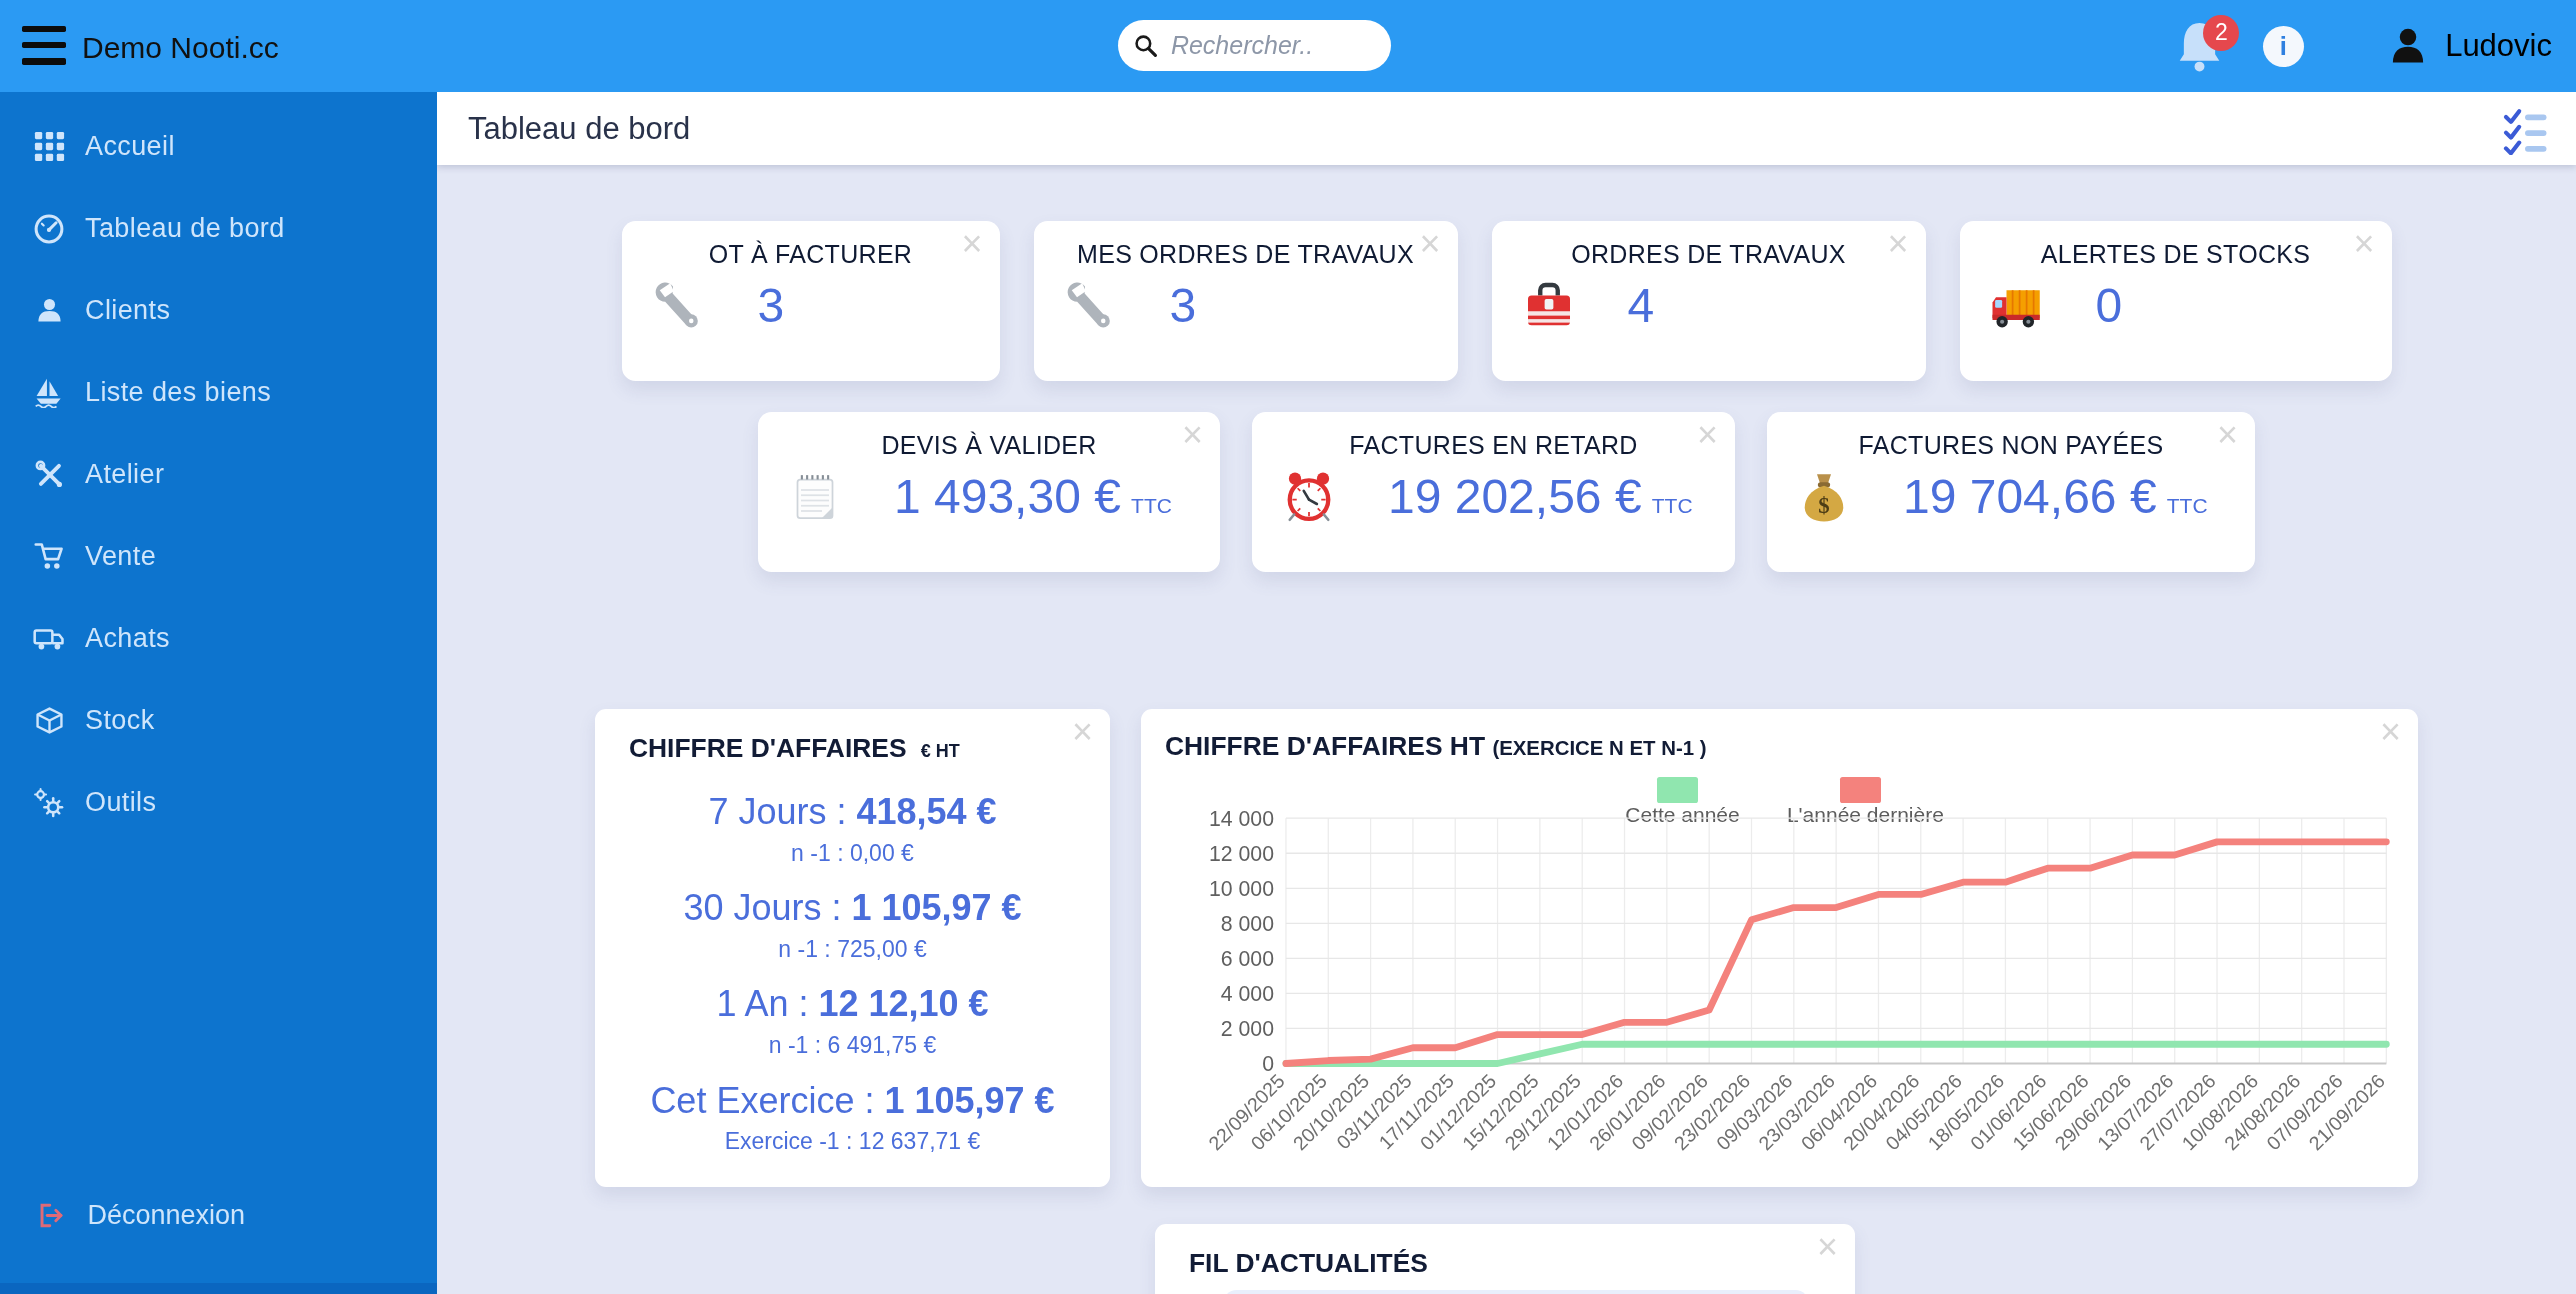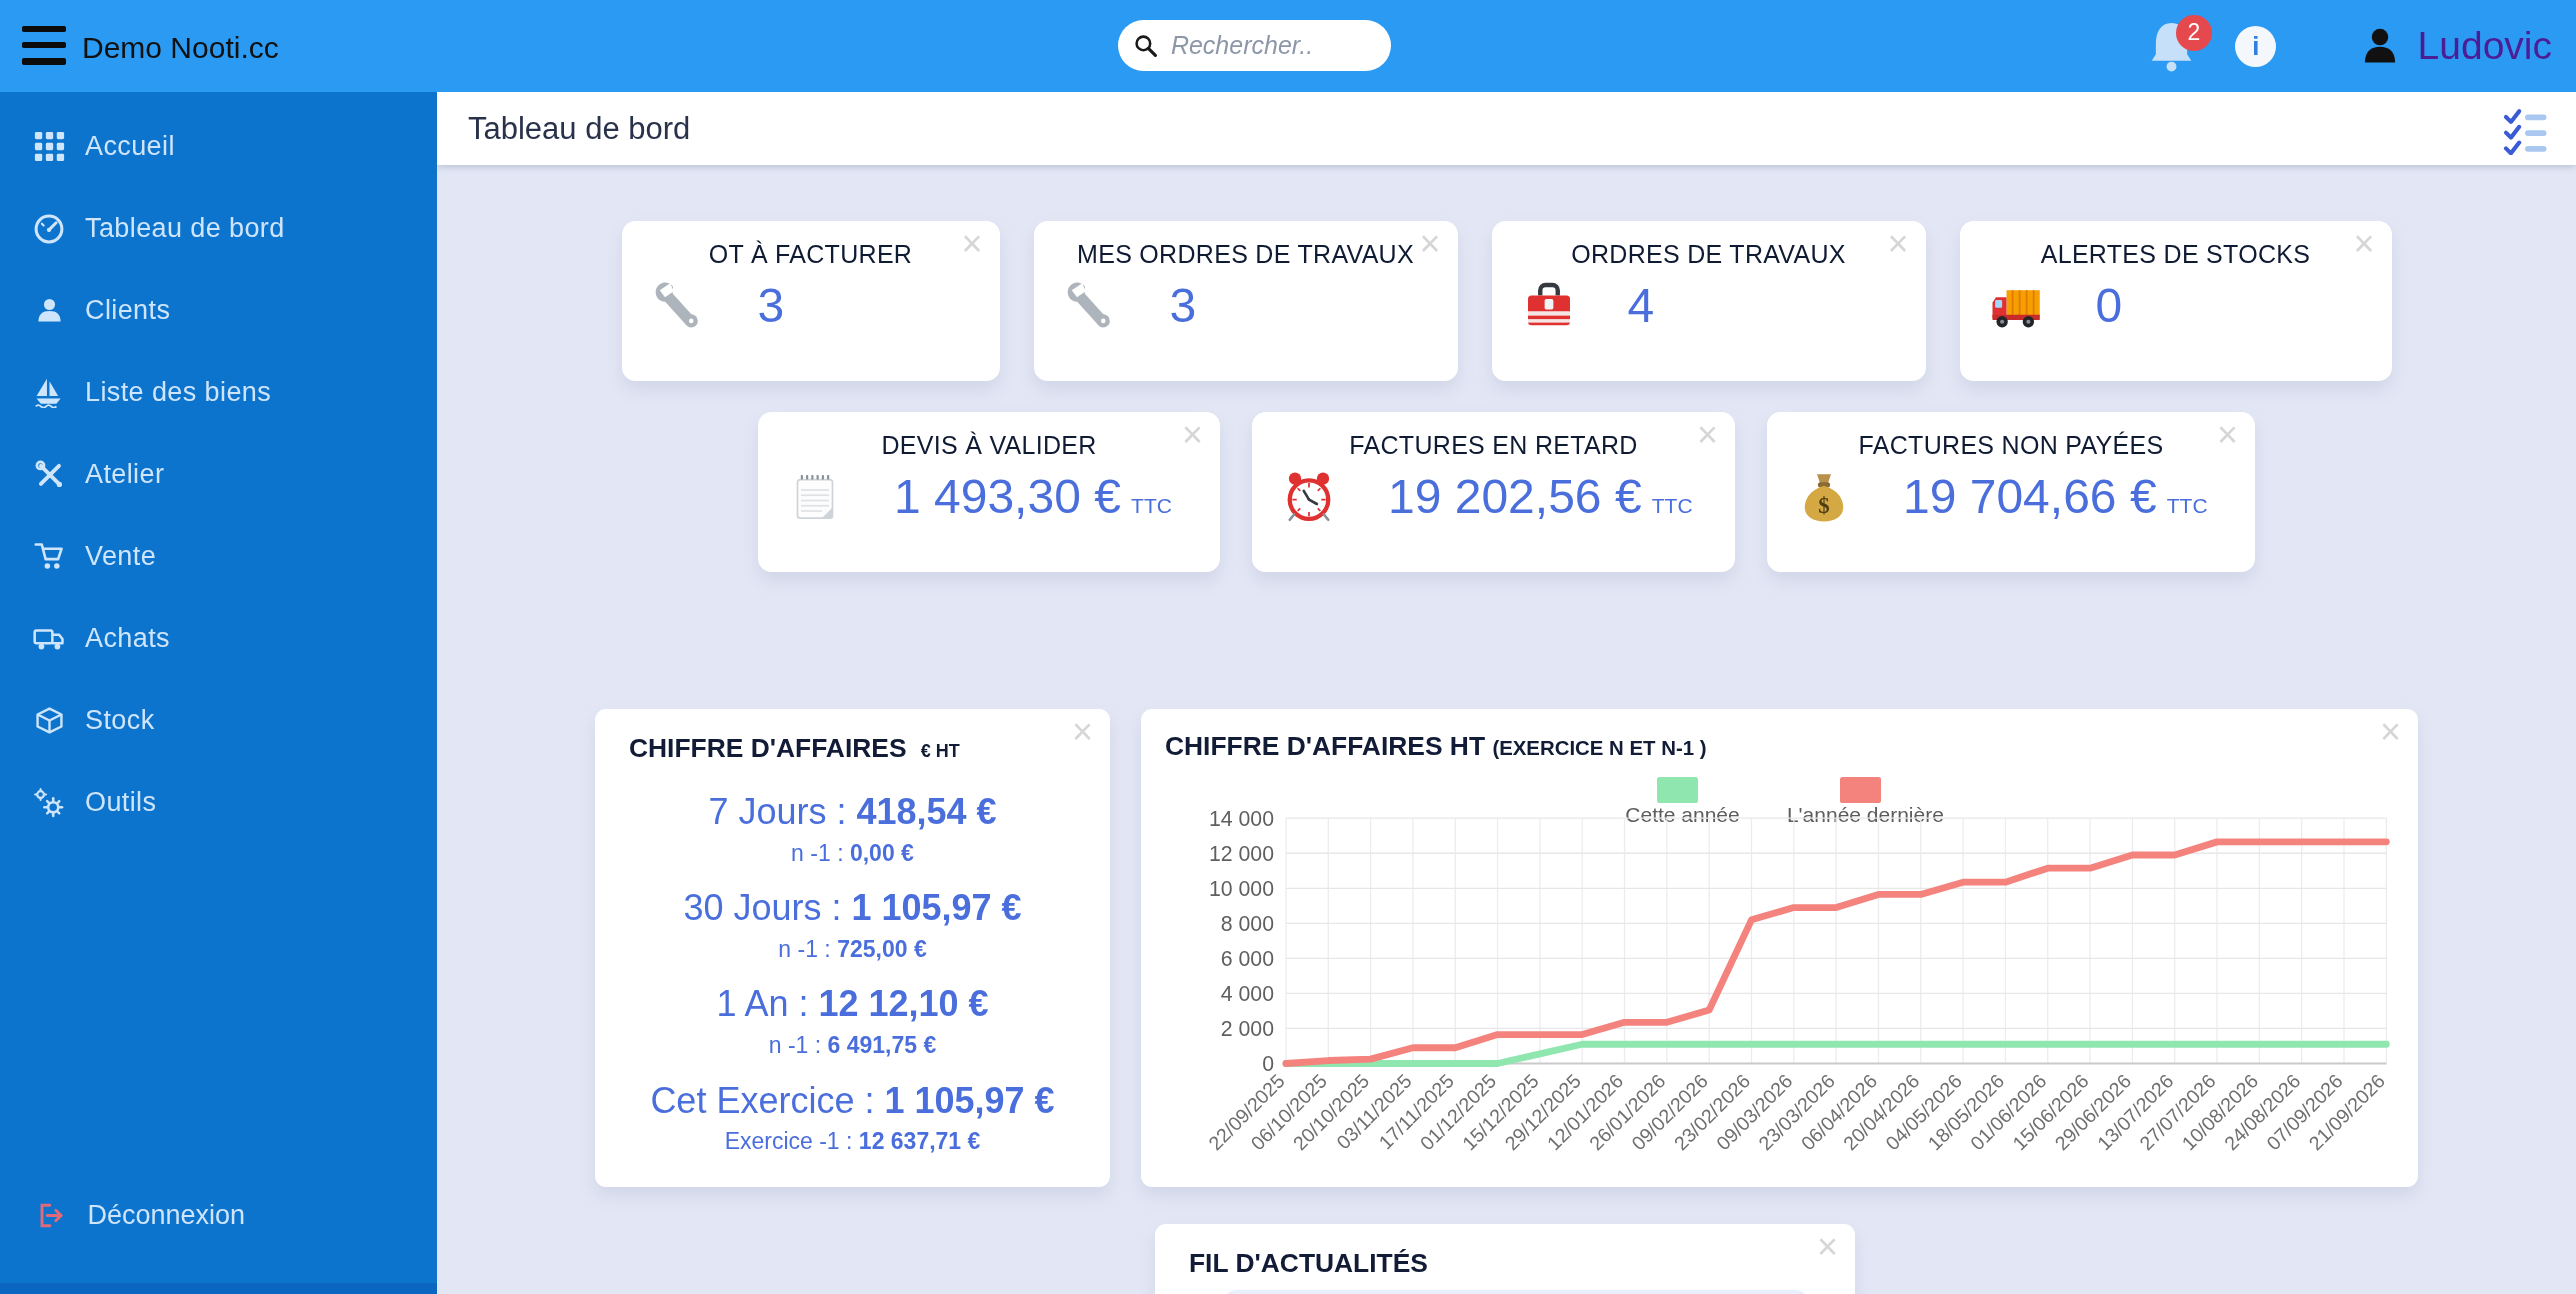--- a/index.html
+++ b/index.html
@@ -22,21 +22,21 @@
   .top-right { position:absolute; right:24px; top:0; height:92px; display:flex;
     align-items:center; }
   .bell-wrap { position:relative; width:53px; height:56px; cursor:pointer; }
   .badge { position:absolute; top:-3.4px; right:-13.6px; min-width:36px; height:36px;
     background:#e5484d; border-radius:50%; color:#fff; font-size:23px; display:flex;
     align-items:center; justify-content:center; }
   .info-circle { width:41px; height:41px; border-radius:50%; background:#f4f8fd;
     color:#2f80e0; font-weight:bold; font-size:25.6px; display:flex; align-items:center;
     justify-content:center; margin-left:37px; cursor:pointer; }
   .user-wrap { display:flex; align-items:center; margin-left:82px; cursor:pointer; }
-  .user-name { font-size:39px; color:#4c1d95; margin-left:15.3px; }
+  .user-name { font-size:31px; color:#000000; margin-left:15.3px; }
 
   
   .sidebar { position:absolute; left:0; top:92px; width:437px; height:1203px;
     background:#0d74ce; z-index:20; color:#cfe5fb; }
   .nav { padding-top:13.6px; }
   .nav-item { height:82px; display:flex; align-items:center; padding-left:32px;
     cursor:pointer; }
   .nav-item .nico { width:34px; height:34px; display:flex; align-items:center;
     justify-content:center; color:#cfe5fb; }
   .nav-item .nlabel { margin-left:19px; font-size:27px; letter-spacing:0.4px; }
@@ -85,21 +85,21 @@
   
   .rev-card { left:158px; top:544px; width:515px; height:478px; }
   .card-title { position:absolute; left:34px; top:24px; font-size:26.4px; font-weight:700;
     color:#121c36; }
   .card-title .tsuffix { font-size:18px; margin-left:6.8px; }
   .rev-rows { position:absolute; top:82px; left:0; width:100%; text-align:center;
     color:#4a6edb; }
   .rev-main { font-size:36px; margin-bottom:6.8px; }
   .rev-main b { font-weight:700; }
   .rev-sub { font-size:23px; margin-bottom:20.4px; }
-  .rev-sub b { font-weight:700; }
+  .rev-sub b { font-weight:400; }
 
   
   .chart-card { left:704px; top:544px; width:1277px; height:478px; }
   .chart-title { position:absolute; left:24px; top:22px; font-size:26.4px; font-weight:700;
     color:#121c36; }
   .chart-title .tsuffix { font-size:20.4px; }
   .legend { position:absolute; top:68px; left:0; width:100%; display:flex;
     justify-content:center; gap:37px; }
   .legend-item { display:flex; align-items:center; cursor:pointer;flex-direction:column; }
   .legend-swatch { width:41px; height:25.6px; border-radius:2.6px; }

